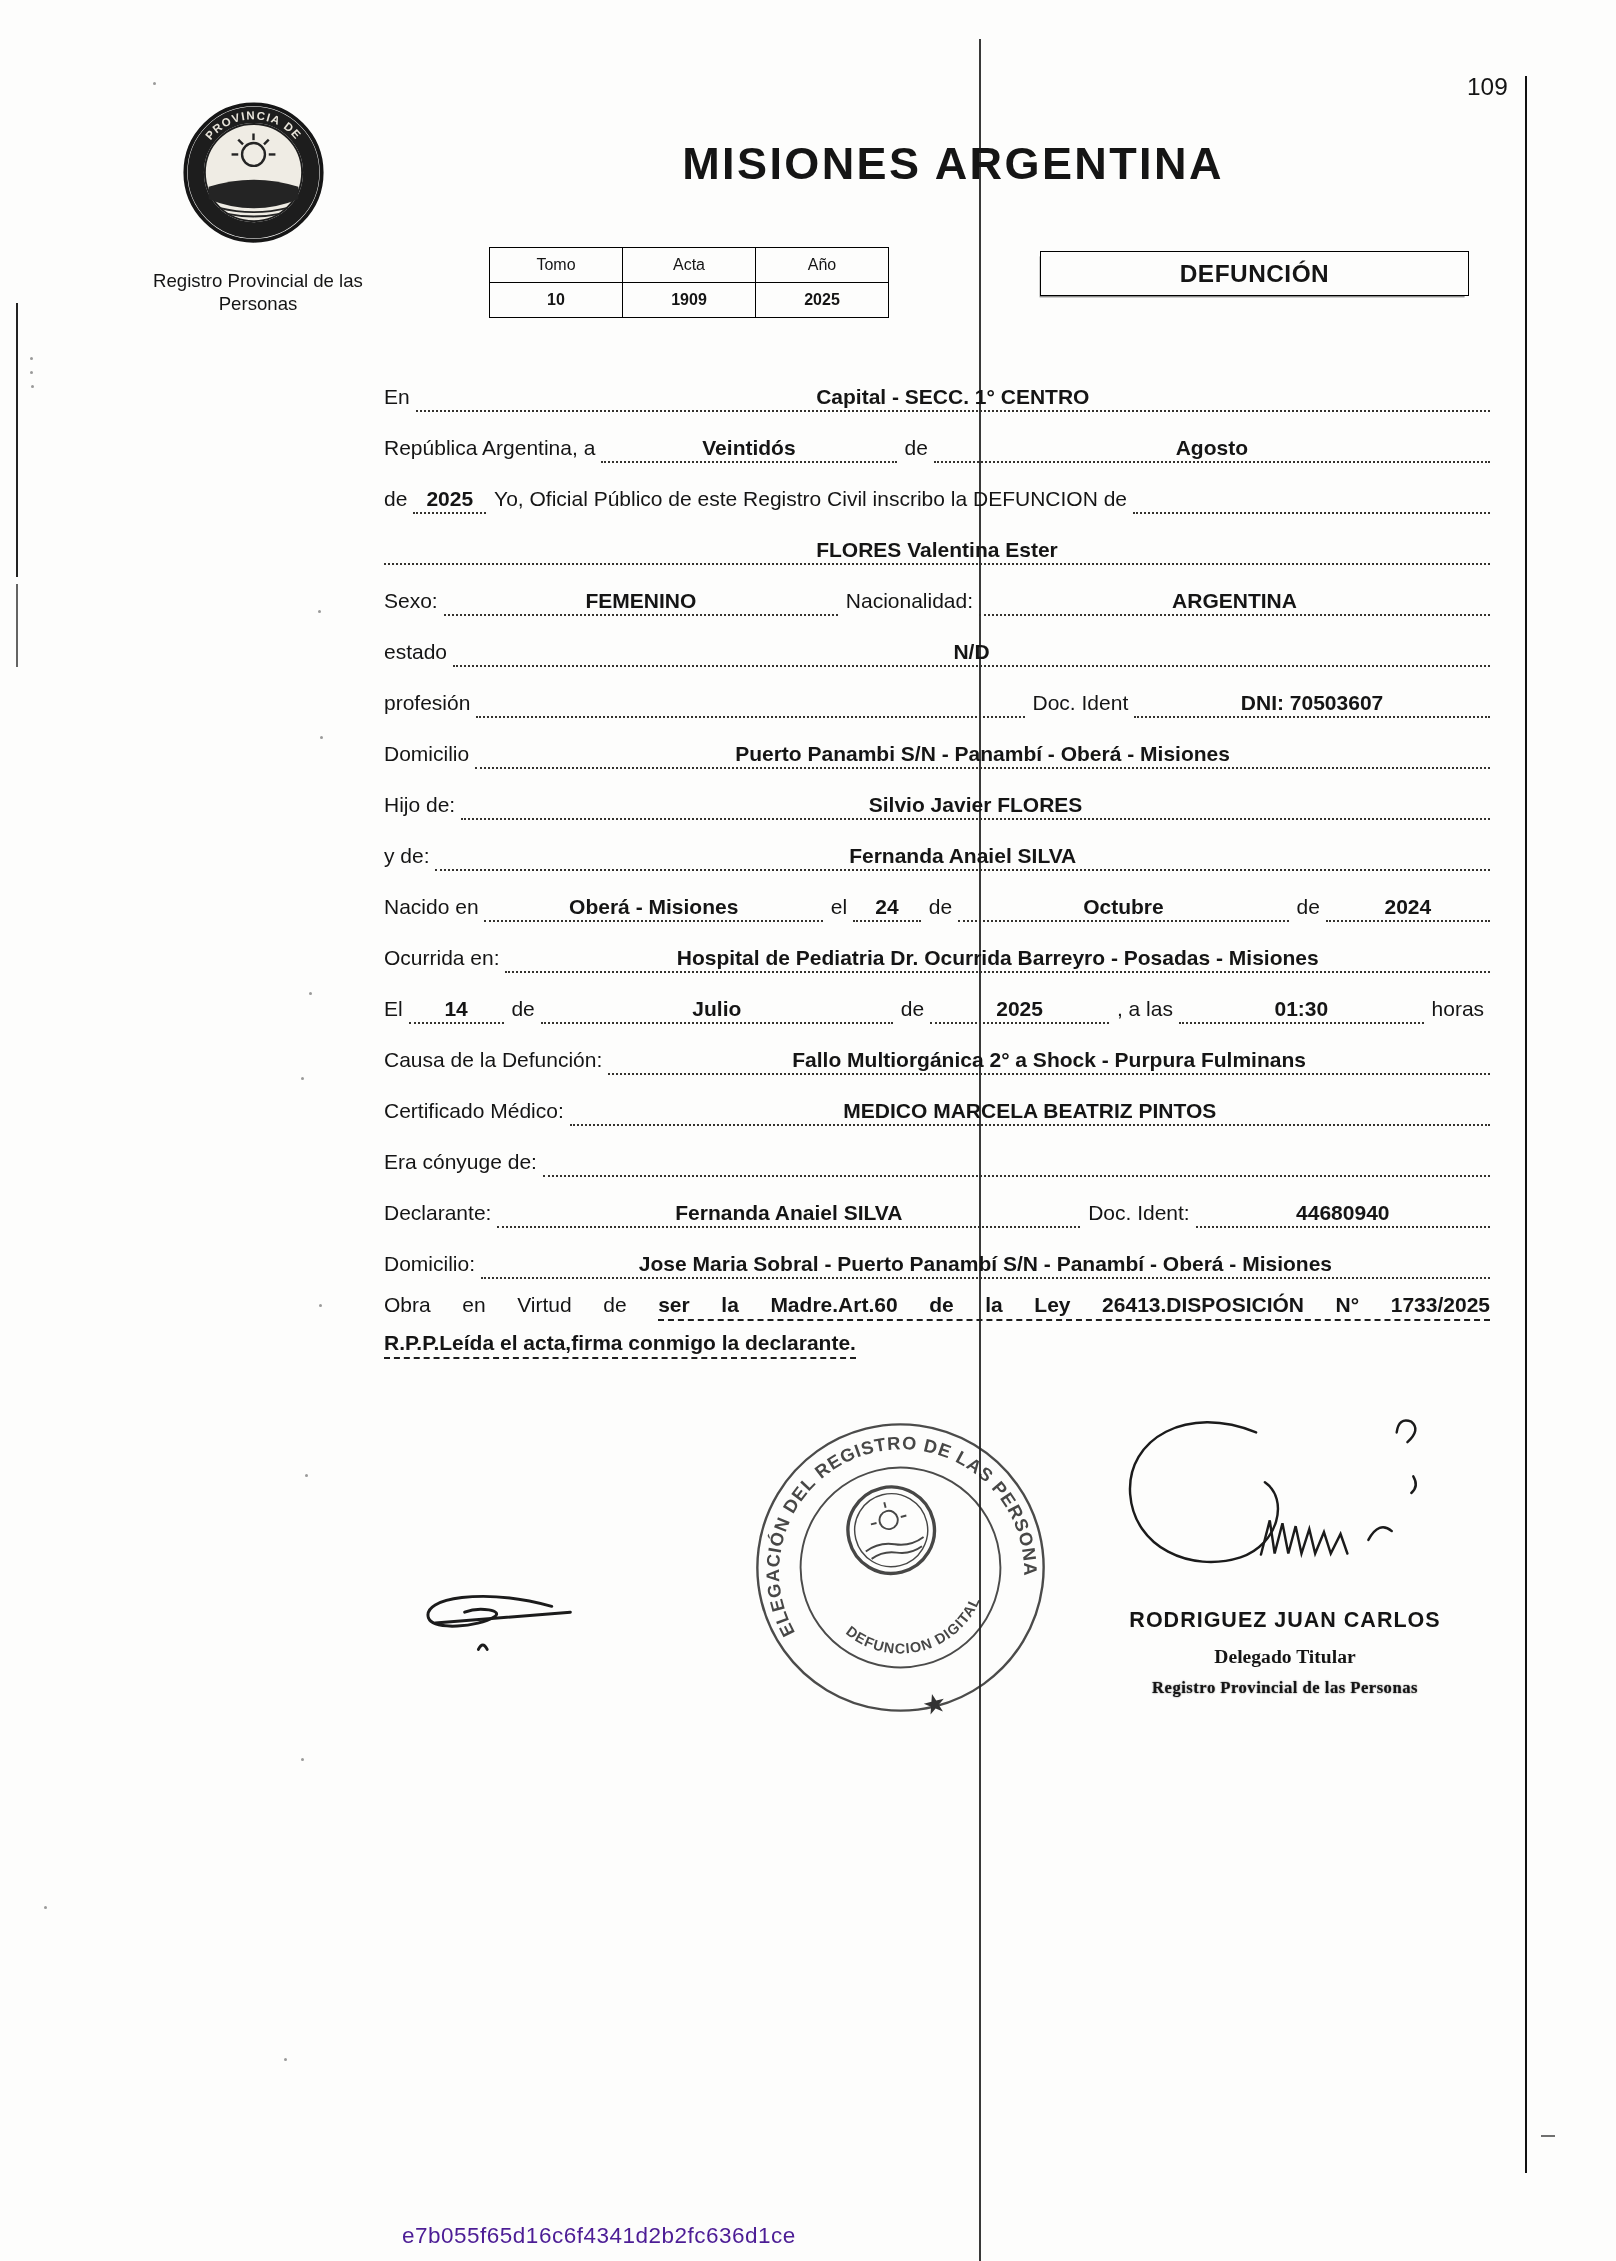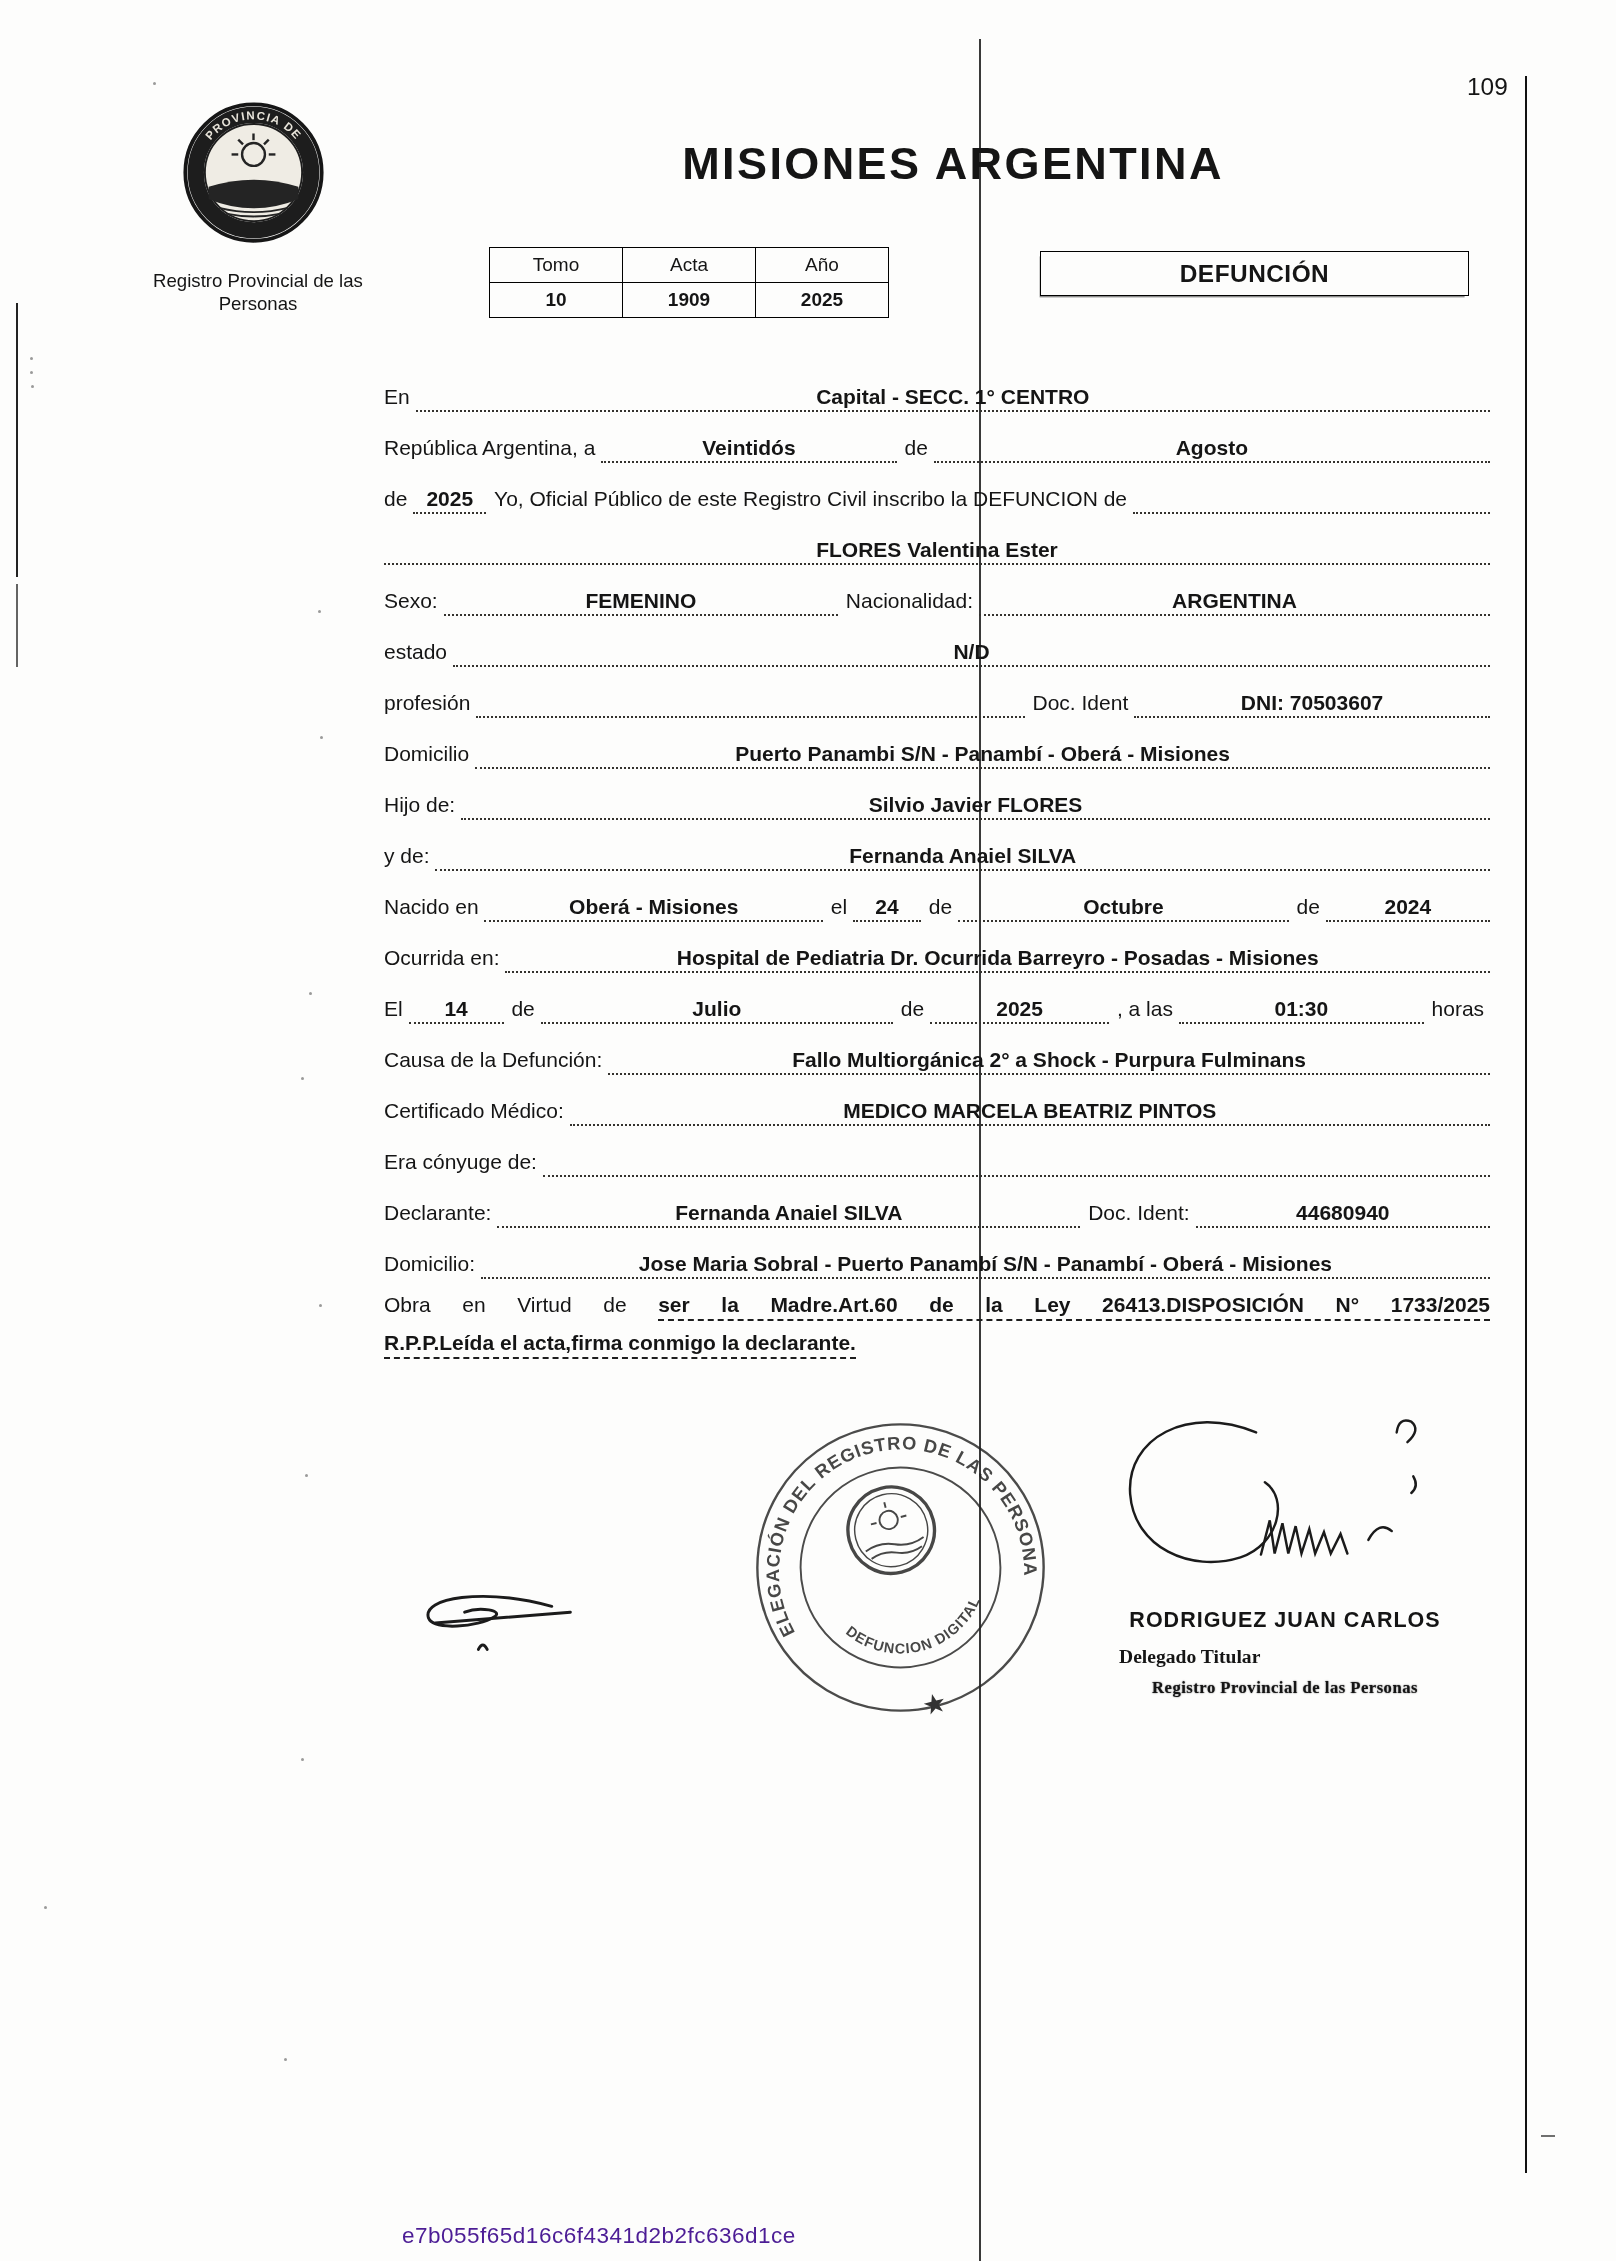--- a/index.html
+++ b/index.html
@@ -20,21 +20,21 @@
 
   .emblem { position:absolute; left:182px; top:100px; width:143px; height:148px; }
   .emblem-caption { position:absolute; left:153px; top:269px; width:210px; text-align:center;
     font-size:18.6px; line-height:1.25; }
 
   .doc-title { position:absolute; left:513px; top:138px; width:880px; text-align:center;
     font-size:45px; font-weight:bold; letter-spacing:2.4px; }
 
   .acta-table { position:absolute; left:489px; top:247px; border-collapse:collapse; }
   .acta-table td { border:1.5px solid #000; width:133px; height:35px; text-align:center;
-    font-size:19px; vertical-align:middle; }
+    font-size:16px; vertical-align:middle; }
   .acta-table tr.vals td { font-weight:bold; }
 
   .defuncion-box { position:absolute; left:1040px; top:251px; width:429px; height:45px;
     border:1.5px solid #000; display:flex; align-items:center; justify-content:center;
     font-size:24.4px; font-weight:bold; letter-spacing:0.5px;
     box-shadow:-2.4px 3.4px 0 -2px rgba(0,0,0,.45); }
 
   .form { position:absolute; left:384px; top:361px; width:1106px; font-size:21px; line-height:1.1; }
   .frow { display:flex; align-items:flex-end; height:51px; }
   .flabel { white-space:nowrap; padding:0 5.9px 3.9px 7.8px; }
@@ -47,21 +47,21 @@
   .obra-line1 { text-align:justify; text-align-last:justify; line-height:38px; }
   .obra-line2 { line-height:38px; }
   .obra-bold { font-weight:bold; border-bottom:2px dashed #1e1e1e; padding-bottom:2.9px; }
 
   .left-signature { position:absolute; left:405px; top:1576px; width:181px; height:93px; }
   .stamp { position:absolute; left:742px; top:1399px; width:317px; height:337px;
     transform:rotate(-14deg); opacity:.92; }
   .right-signature-scrawl { position:absolute; left:1095px; top:1408px; width:371px; height:210px; }
   .sig-name { position:absolute; left:1119px; top:1608px; width:332px; text-align:center;
     font-size:21.5px; font-weight:bold; letter-spacing:1px; }
-  .sig-role { position:absolute; left:1119px; top:1646px; width:332px; text-align:left;
+  .sig-role { position:absolute; left:1119px; top:1646px; width:332px; text-align:center;
     font-family:"Liberation Serif","DejaVu Serif",serif; font-size:19.6px; font-weight:bold; }
   .sig-org { position:absolute; left:1119px; top:1678px; width:332px; text-align:center;
     font-family:"Liberation Serif","DejaVu Serif",serif; font-size:16.6px; font-weight:bold;
     text-shadow:0 0 1.5px #444; letter-spacing:0.5px; }
 
   .footer-hash { position:absolute; left:402px; top:2223px; font-size:22.5px; letter-spacing:0.5px; color:#4c1d95; }
 
   .dot-artifact { position:absolute; width:3.4px; height:3.4px; border-radius:50%; background:#222; opacity:.45; }
   .dash-artifact { position:absolute; left:1541px; top:2135px; width:13.7px; height:2.4px; background:#333; opacity:.7; }
 </style>

